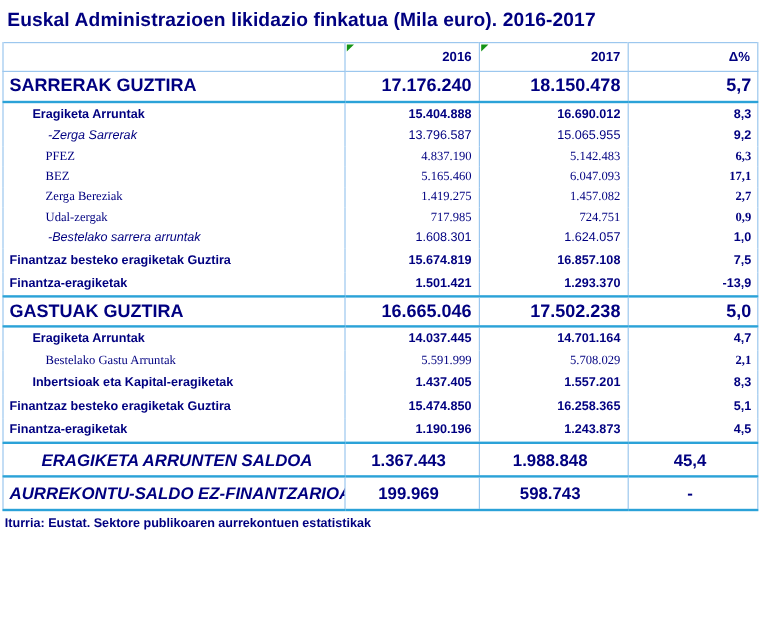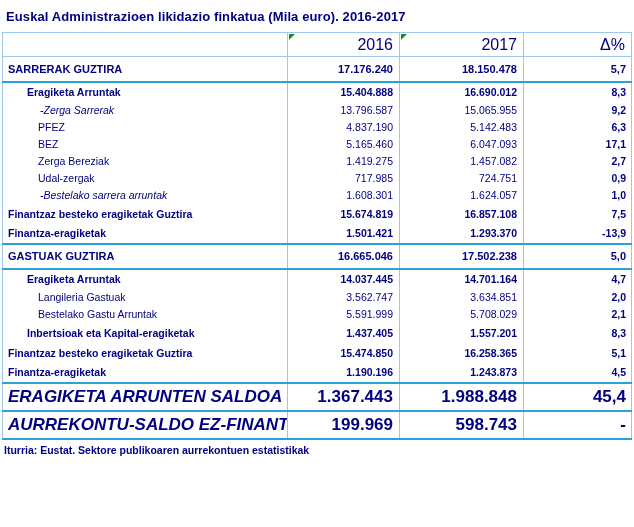--- a/index.html
+++ b/index.html
@@ -11,21 +11,21 @@
   }
   *{box-sizing:border-box;margin:0;padding:0;}
   html,body{width:634px;height:527px;overflow:hidden;}
   body{
     background:var(--background);
     font-family:"Liberation Sans","DejaVu Sans",sans-serif;
     color:var(--text);
   }
   .page-title{
     margin:9px 0 0 6px;
-    font-size:13px;
+    font-size:16px;
     font-weight:bold;
     color:var(--text);
     letter-spacing:0.1px;
   }
   table.fin-table{
     border-collapse:collapse;
     table-layout:fixed;
     margin:8px 0 0 2px;
     width:629px;
     border:1px solid var(--grid-light);
@@ -39,43 +39,43 @@
     border-right:1px solid var(--grid-light);
     vertical-align:middle;
     font-size:10.5px;
     color:var(--text);
     overflow:hidden;
     white-space:nowrap;
   }
   thead th{
     border-bottom:1px solid var(--grid-light);
     height:24px;
-    font-weight:normal;
-    font-size:16px;
+    font-weight:bold;
+    font-size:11px;
     text-align:right;
     padding-right:6px;
     position:relative;
   }
   .comment-marker{
     position:absolute;
     top:1px;left:1px;
     width:0;height:0;
     border-top:6px solid var(--comment-marker);
     border-right:6px solid transparent;
   }
   td.c-label{text-align:left;}
   td.c-num{text-align:right;padding-right:6px;}
   td.c-delta{text-align:right;padding-right:5px;font-weight:bold;}
   
-  tr.v-total td{height:25px;font-weight:bold;font-size:11px;}
+  tr.v-total td{height:25px;font-weight:bold;font-size:15px;}
   tr.v-group td{height:20px;font-weight:bold;}
-  tr.v-item td{height:17px;}
+  tr.v-item td{height:17px;font-family:Liberation Serif, serif;}
   tr.v-item-em td{height:17px;}
   tr.v-item-em td.c-label{font-style:italic;}
-  tr.v-balance td{height:28px;font-weight:bold;font-size:17px;}
+  tr.v-balance td{height:28px;font-weight:bold;font-size:14px;text-align:center;}
   tr.v-balance td.c-label{font-style:italic;}
   
   tr.lv0 td.c-label{padding-left:5px;}
   tr.lv1 td.c-label{padding-left:24px;}
   tr.lv2 td.c-label{padding-left:37px;}
   tr.lv3 td.c-label{padding-left:35px;}
   
   tr.rule-above td{border-top:2px solid var(--grid-accent);}
   tr.rule-below td{border-bottom:2px solid var(--grid-accent);}
   .source-note{
@@ -172,26 +172,20 @@
     <td class="c-num">17.502.238</td>
     <td class="c-delta">5,0</td>
   </tr>
       <tr class="v-group lv1">
     <td class="c-label">Eragiketa Arruntak</td>
     <td class="c-num">14.037.445</td>
     <td class="c-num">14.701.164</td>
     <td class="c-delta">4,7</td>
   </tr>
       <tr class="v-item lv3">
-    <td class="c-label">Langileria Gastuak</td>
-    <td class="c-num">3.562.747</td>
-    <td class="c-num">3.634.851</td>
-    <td class="c-delta">2,0</td>
-  </tr>
-      <tr class="v-item lv3">
     <td class="c-label">Bestelako Gastu Arruntak</td>
     <td class="c-num">5.591.999</td>
     <td class="c-num">5.708.029</td>
     <td class="c-delta">2,1</td>
   </tr>
       <tr class="v-group lv1">
     <td class="c-label">Inbertsioak eta Kapital-eragiketak</td>
     <td class="c-num">1.437.405</td>
     <td class="c-num">1.557.201</td>
     <td class="c-delta">8,3</td>

